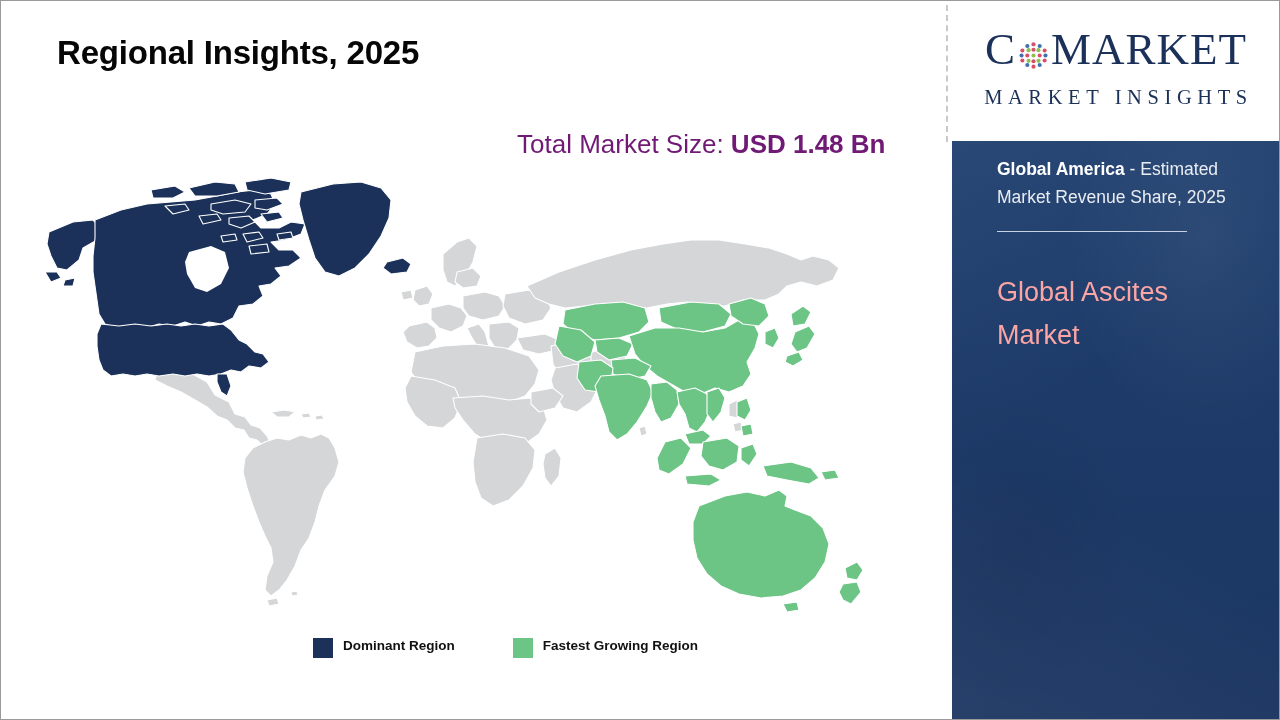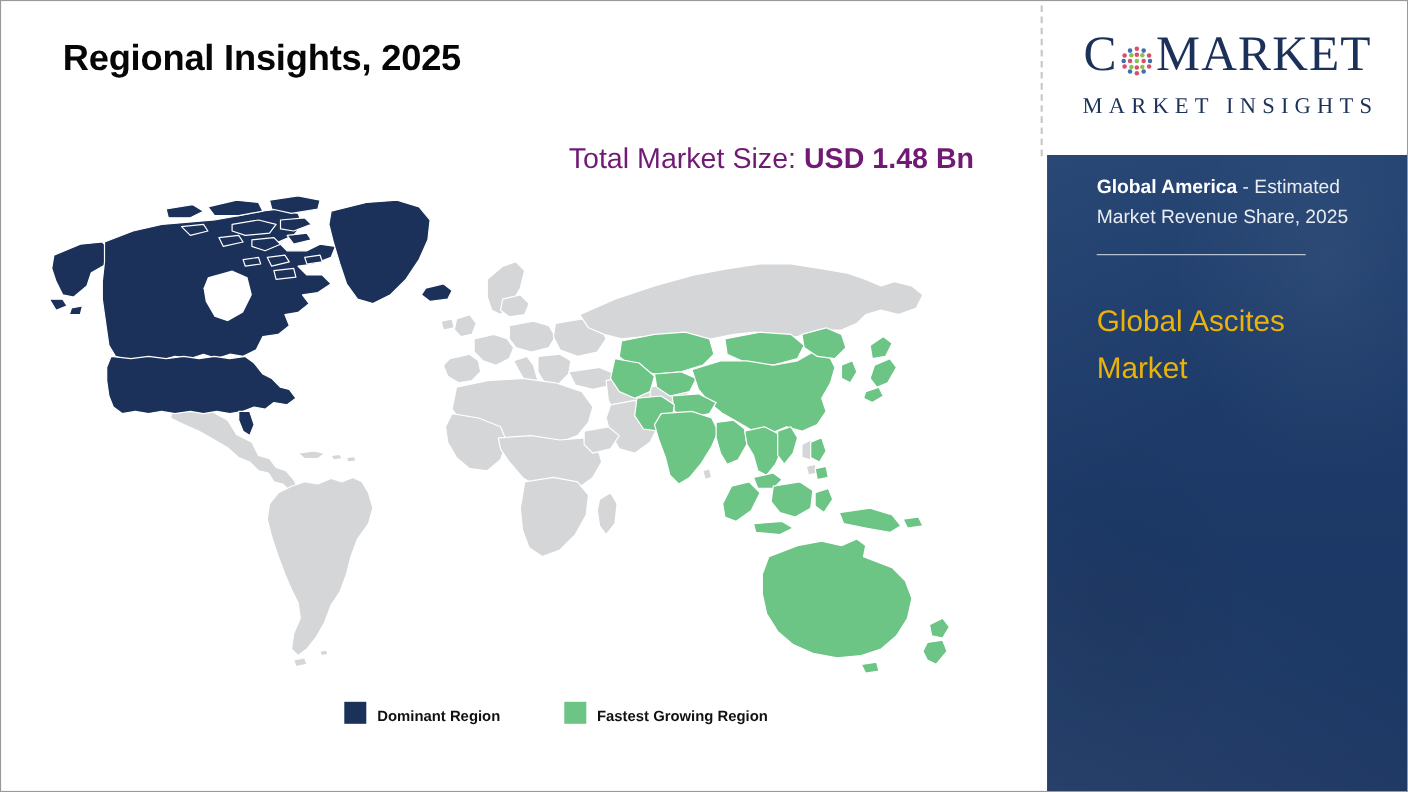--- a/index.html
+++ b/index.html
@@ -40,21 +40,21 @@
   .map-wrap{
     position:absolute;left:22px;top:175px;width:830px;height:440px;
   }
   .map-wrap svg{display:block;width:100%;height:100%;}
 
   
   .legend{
     position:absolute;left:296px;top:637px;
     display:flex;align-items:center;gap:58px;
   }
-  .legend-item{display:flex;align-items:flex-end;gap:10px;}
+  .legend-item{display:flex;align-items:flex-start;gap:10px;}
   .legend-swatch{width:20px;height:20px;display:block;}
   .legend-label{
     font-size:13.5px;font-weight:700;color:#111111;white-space:nowrap;
   }
 
   
   .source{
     position:absolute;left:38px;top:694px;
     font-size:13px;color:#1a1a1a;white-space:nowrap;
   }
@@ -118,21 +118,21 @@
   .stat-sub{
     margin-top:14px;width:265px;
     font-size:17.5px;line-height:1.62;color:#e9edf3;
   }
   .stat-sub b{font-weight:700;color:#ffffff;}
   .stat-rule{
     margin-top:19px;width:190px;height:1px;background:#c6d2e2;
   }
   .stat-market{
     margin-top:39px;width:250px;
-    font-size:27px;line-height:1.62;color:#eab308;font-weight:400;
+    font-size:27px;line-height:1.62;color:#fca5a5;font-weight:400;
   }
 </style>
 </head>
 <body>
 
 <div class="page">
 
   <div class="left-pane">
 
     <div class="page-title">Regional Insights, 2025</div>

